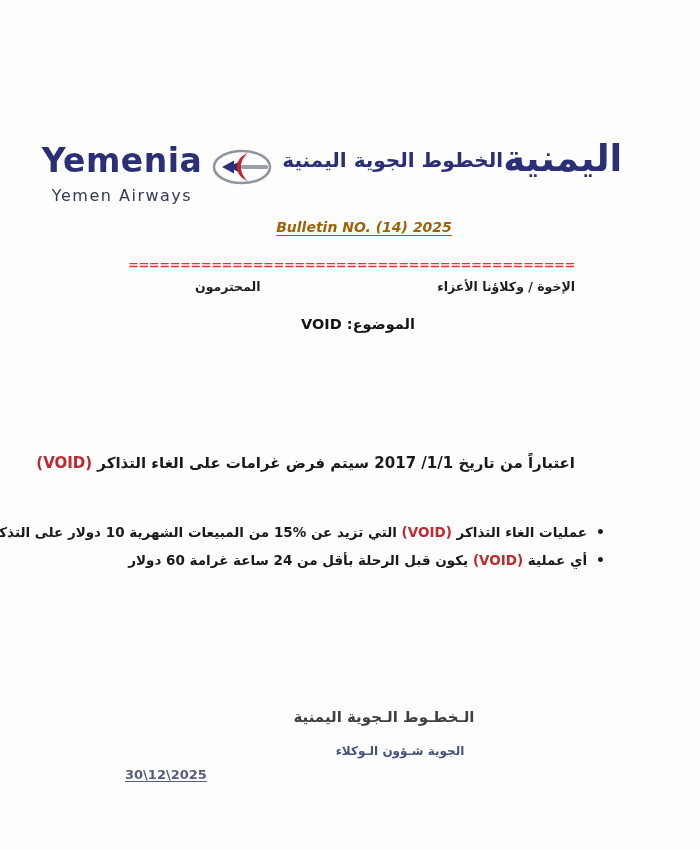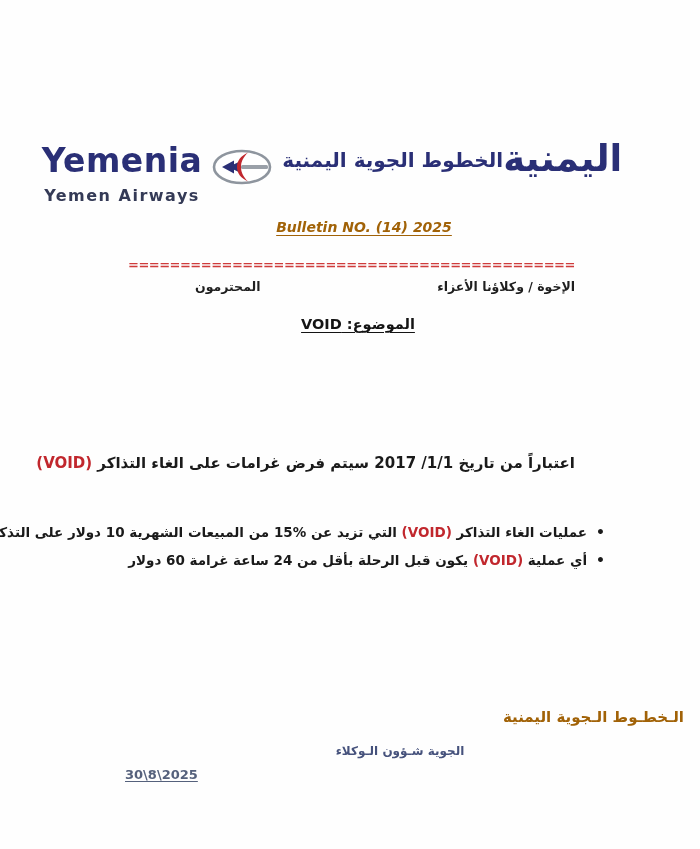--- a/index.html
+++ b/index.html
@@ -6,53 +6,53 @@
   .page{
     position:relative;width:700px;height:849px;background:#fefefe;
     margin:0 auto;overflow:hidden;
     font-family:"DejaVu Sans",sans-serif;
     -webkit-font-smoothing:antialiased;
   }
   
   .logo-row{position:absolute;top:138px;left:0;width:624px;display:flex;justify-content:center;align-items:flex-start;gap:9px;padding-left:20px;}
   .brand-en{display:flex;flex-direction:column;align-items:center;padding-top:6px;}
   .brand-en .big{font-size:33px;font-weight:bold;color:#2a2f76;letter-spacing:.5px;line-height:1;}
-  .brand-en .sub{font-size:16px;font-weight:700;color:#343a56;letter-spacing:1.5px;margin-top:9px;}
+  .brand-en .sub{font-size:16px;font-weight:400;color:#343a56;letter-spacing:1.5px;margin-top:9px;}
   .emblem{padding-top:9px;}
   .brand-ar{display:flex;flex-direction:row;align-items:center;direction:rtl;}
   .brand-ar .big{font-size:37px;font-weight:bold;color:#2a2f76;line-height:1.15;}
   .brand-ar .sub{font-size:20px;font-weight:bold;color:#2a2f76;margin-top:2px;}
   
   .bulletin{position:absolute;top:219px;left:0;width:700px;text-align:center;
     font-size:14px;font-weight:bold;font-style:italic;color:#a16207;}
   .bulletin span{text-decoration:underline;text-underline-offset:3px;padding-left:28px;}
   
   .separator{position:absolute;top:258px;left:128px;width:447px;height:15px;overflow:hidden;
     color:#cf3b3b;font-size:13px;font-weight:bold;letter-spacing:-.5px;white-space:nowrap;line-height:14px;}
   
   .salutation{position:absolute;top:279px;left:128px;width:447px;direction:rtl;
     display:flex;justify-content:space-between;padding-left:0;box-sizing:border-box;
     font-size:12.5px;font-weight:bold;color:#1f1f1f;}
   .salutation .left-part{margin-left:67px;}
   
   .subject{position:absolute;top:316px;left:0;width:716px;text-align:center;direction:rtl;
     font-size:14.5px;font-weight:bold;color:#141414;}
-  .subject span{text-decoration:underline;text-underline-offset:3px;}
+  .subject span{text-underline-offset:3px;}
   
   .heading{position:absolute;top:454px;right:125px;direction:rtl;white-space:nowrap;
     font-size:15px;font-weight:bold;color:#1a1a1a;}
   .void{color:#c1272d;direction:ltr;unicode-bidi:embed;margin-top:16px;}
   
   .bullets{position:absolute;top:518px;right:95px;width:520px;direction:rtl;
     font-size:13.5px;font-weight:bold;color:#1a1a1a;}
   .bullet{display:flex;direction:rtl;white-space:nowrap;line-height:28px;align-items:baseline;}
   .bullet .dot{margin-left:9px;font-size:14px;}
   
-  .sig1{position:absolute;top:708px;left:84px;width:600px;direction:rtl;
-    font-size:15px;font-weight:bold;color:#a16207;}
+  .sig1{position:absolute;top:708px;left:84px;width:600px;text-align:center;direction:rtl;
+    font-size:15px;font-weight:bold;color:#404040;}
   .sig2{position:absolute;top:744px;left:100px;width:600px;text-align:center;direction:rtl;
     font-size:12px;font-weight:bold;color:#46527c;}
   
   .date{position:absolute;top:767px;left:125px;direction:ltr;
     font-size:13px;font-weight:bold;color:#55617c;text-decoration:underline;text-underline-offset:2px;}
 </style>
 </head>
 <body>
 
 <div class="page">
@@ -102,15 +102,15 @@
     </div>
     <div class="bullet">
       <span class="dot">•</span>
       <span><span>أي عملية </span><span class="void">(VOID)</span><span> يكون قبل الرحلة بأقل من 24 ساعة غرامة 60 دولار</span></span>
     </div>
   </div>
 
   <div class="sig1">الـخطـوط الـجوية اليمنية</div>
   <div class="sig2">الجوية شـؤون الـوكلاء</div>
 
-  <div class="date">30\8\2025</div>
+  <div class="date">30\12\2025</div>
 
 </div>
 
 </body></html>

